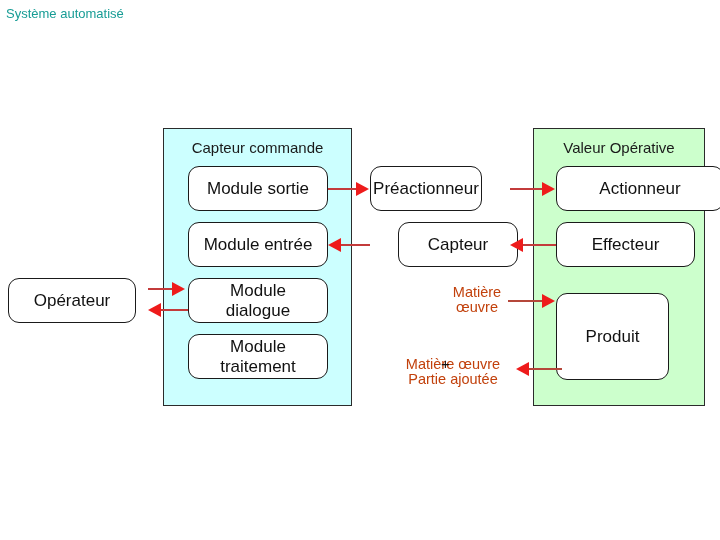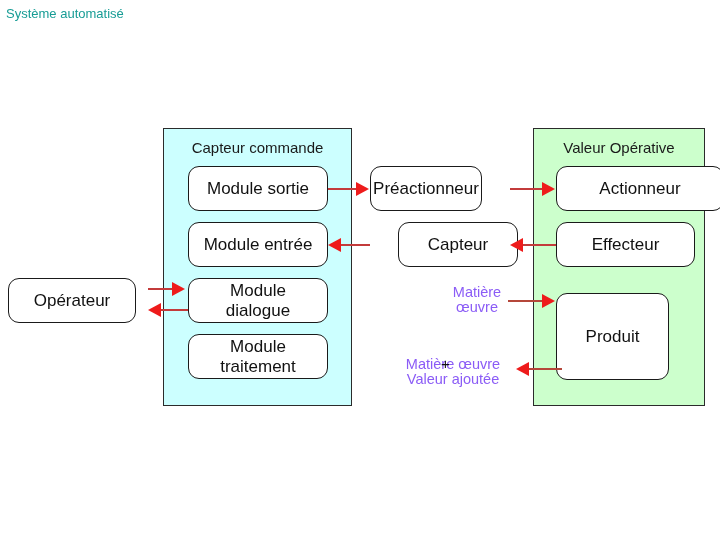--- a/index.html
+++ b/index.html
@@ -66,21 +66,21 @@
     font-size: 17px;
     color: #111111;
     line-height: 1.12;
     padding: 10px 4px;
   }
   .node span { display: block; }
   .free-label {
     position: absolute;
     text-align: center;
     font-size: 14.5px;
-    color: #8b5cf6;
+    color: #c2410c;
     line-height: 1.05;
     white-space: pre-line;
   }
   .conn {
     position: absolute;
     height: 2px;
     background: #c33b3b;
   }
   .conn.plain { background: #b5473a; }
   .head {
@@ -154,21 +154,21 @@
 
   <div class="node" style="left:370px; top:222px; width:120px; height:45px;margin-left:28px;">
     <span>Capteur</span>
   </div>
 
   <div class="free-label" style="left:420px; top:285px; width:114px;">Matière
 œuvre</div>
 
   <div class="free-label" style="left:372px; top:342px; width:162px;">
     <span>Matière œuvre</span>
-    <span>Valeur ajoutée</span>
+    <span>Partie ajoutée</span>
   </div>
   <div class="plus-sign" style="left:441px; top:356px;">+</div>
 
   <div class="conn" style="left:328px; top:188px; width:30px;"></div>
   <div class="head right" style="left:356px; top:182px;"></div>
 
   <div class="conn" style="left:510px; top:188px; width:34px;"></div>
   <div class="head right" style="left:542px; top:182px;"></div>
 
   <div class="conn" style="left:340px; top:244px; width:30px;"></div>

